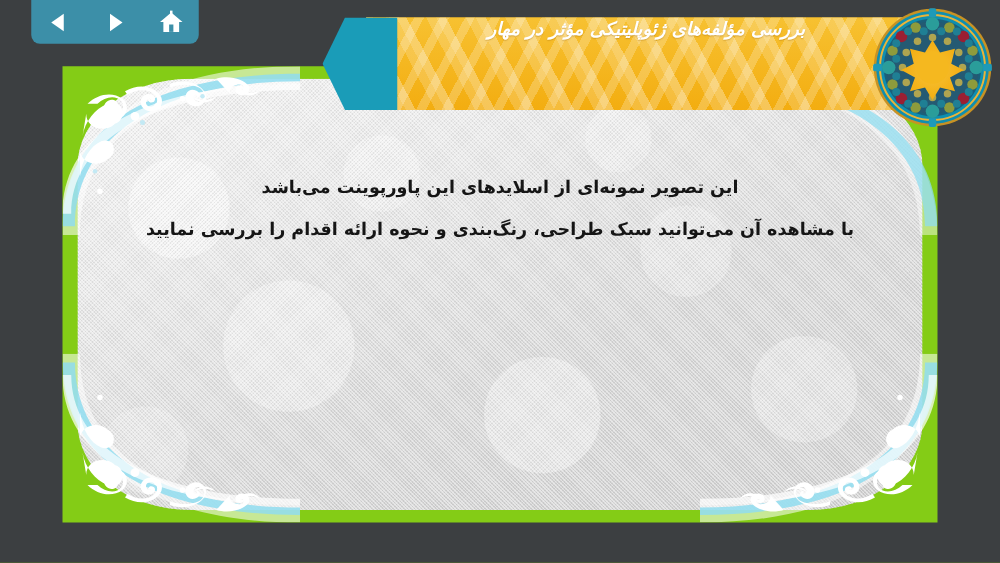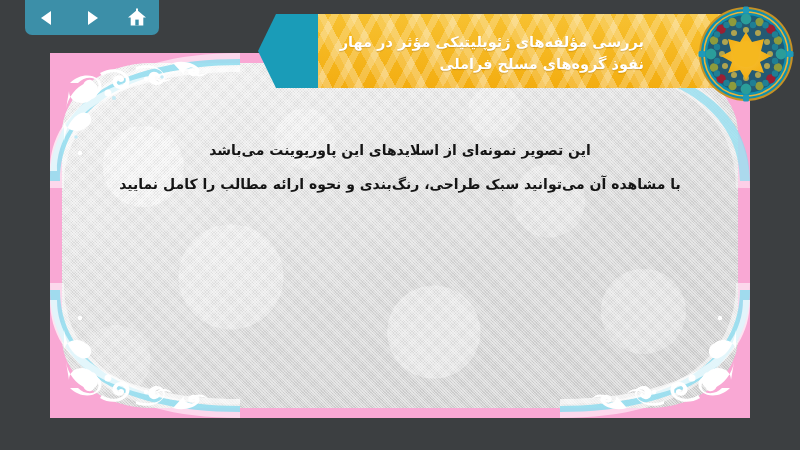--- a/index.html
+++ b/index.html
@@ -43,21 +43,21 @@
   }
   .nav-btn svg { display: block; }
 
   
   #slide {
     position: absolute;
     left: 50px;
     top: 53px;
     width: 700px;
     height: 365px;
-    background: #f9a8d4;
+    background: #84cc16;
     overflow: hidden;
     z-index: 10;
   }
 
   
   #slide-inner {
     position: absolute;
     left: 0; top: 0;
     width: 700px;
     height: 365px;
@@ -108,22 +108,23 @@
 
   
   #title-banner {
     position: absolute;
     left: 258px;
     top: 14px;
     width: 470px;
     height: 80px;
     z-index: 30;
     display: flex;
-    align-items: center;
+    align-items: flex-start;
     justify-content: flex-end;
+    font-style: italic;
   }
   #banner-bg {
     position: absolute;
     left: 35px; top: 0;
     width: 435px; height: 74px;
     background-color: #f5b81f;
     background-image:
       repeating-linear-gradient(62deg,
         rgba(255,255,255,.30) 0 7px,
         rgba(255,255,255,0) 7px 14px,
@@ -297,36 +298,35 @@
 
       <div class="corner tr">
         <svg width="190" height="135" viewBox="0 0 190 135">
           <path d="M0,135 C0,58 58,0 190,0 L190,14 C70,14 14,62 14,135 Z" fill="#ffffff" opacity="0.45"></path>
           <path d="M0,128 C0,56 62,6 190,6 L190,12 C72,12 10,60 10,128 Z" fill="#8fdcef" opacity="0.75"></path>
         </svg>
       </div>
 
       <div id="body-text">
         <span class="bl">این تصویر نمونه‌ای از اسلایدهای این پاورپوینت می‌باشد</span>
-        <span class="bl">با مشاهده آن می‌توانید سبک طراحی، رنگ‌بندی و نحوه ارائه مطالب را کامل نمایید</span>
+        <span class="bl">با مشاهده آن می‌توانید سبک طراحی، رنگ‌بندی و نحوه ارائه اقدام را بررسی نمایید</span>
       </div>
 
     </div>
   </div>
 
   <div id="title-banner">
     <div id="banner-tail">
       <svg width="60" height="74" viewBox="0 0 60 74">
         <polygon points="60,0 60,74 18,74 0,37 18,0" fill="#1a9cb8"></polygon>
       </svg>
     </div>
     <div id="banner-bg"></div>
     <div id="title-text">
       <span class="ln">بررسی مؤلفه‌های ژئوپلیتیکی مؤثر در مهار</span>
-      <span class="ln">نفوذ گروه‌های مسلح فراملی</span>
     </div>
   </div>
 
   <div id="medallion">
     <svg width="96" height="96" viewBox="0 0 96 96">
       <defs>
         <radialGradient id="mg" cx="50%" cy="50%" r="50%">
           <stop offset="0%" stop-color="#f7c43a"></stop>
           <stop offset="100%" stop-color="#f3ad10"></stop>
         </radialGradient>

